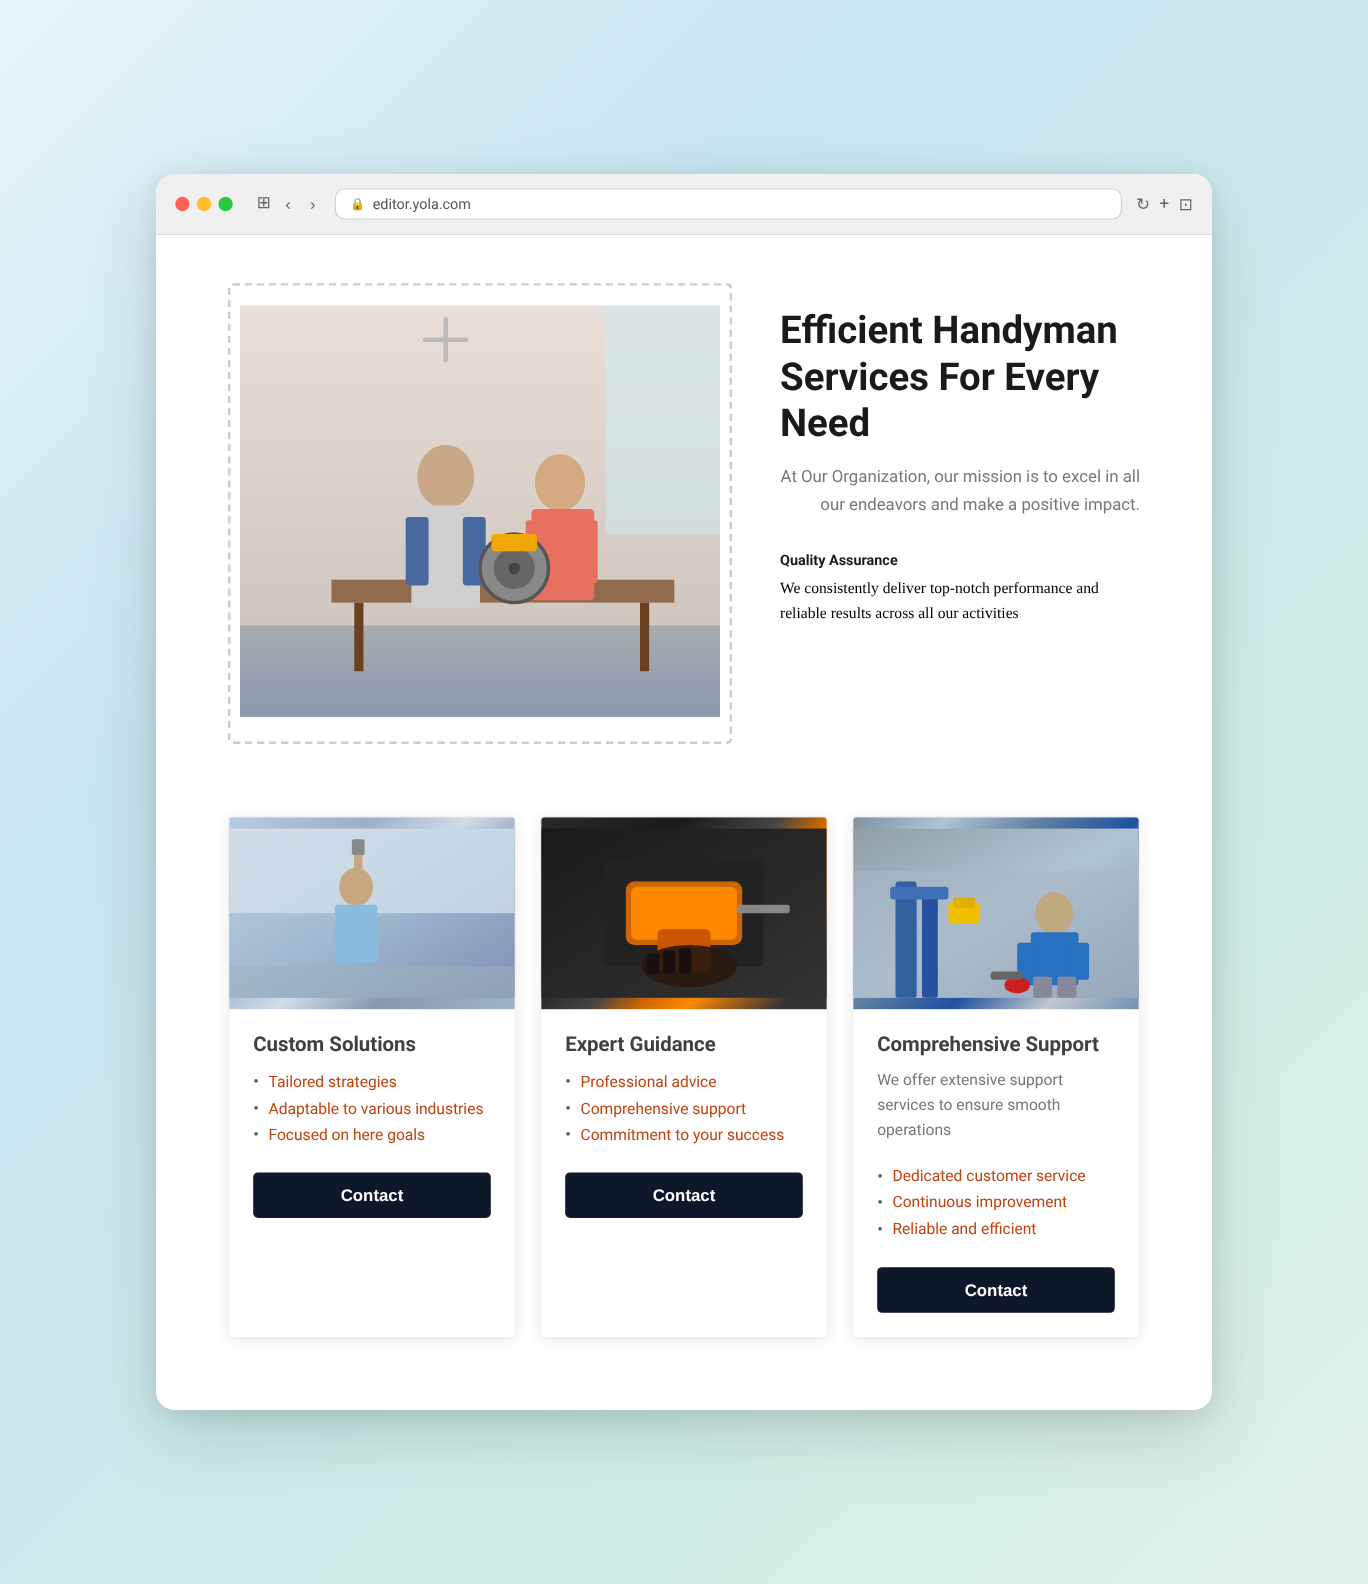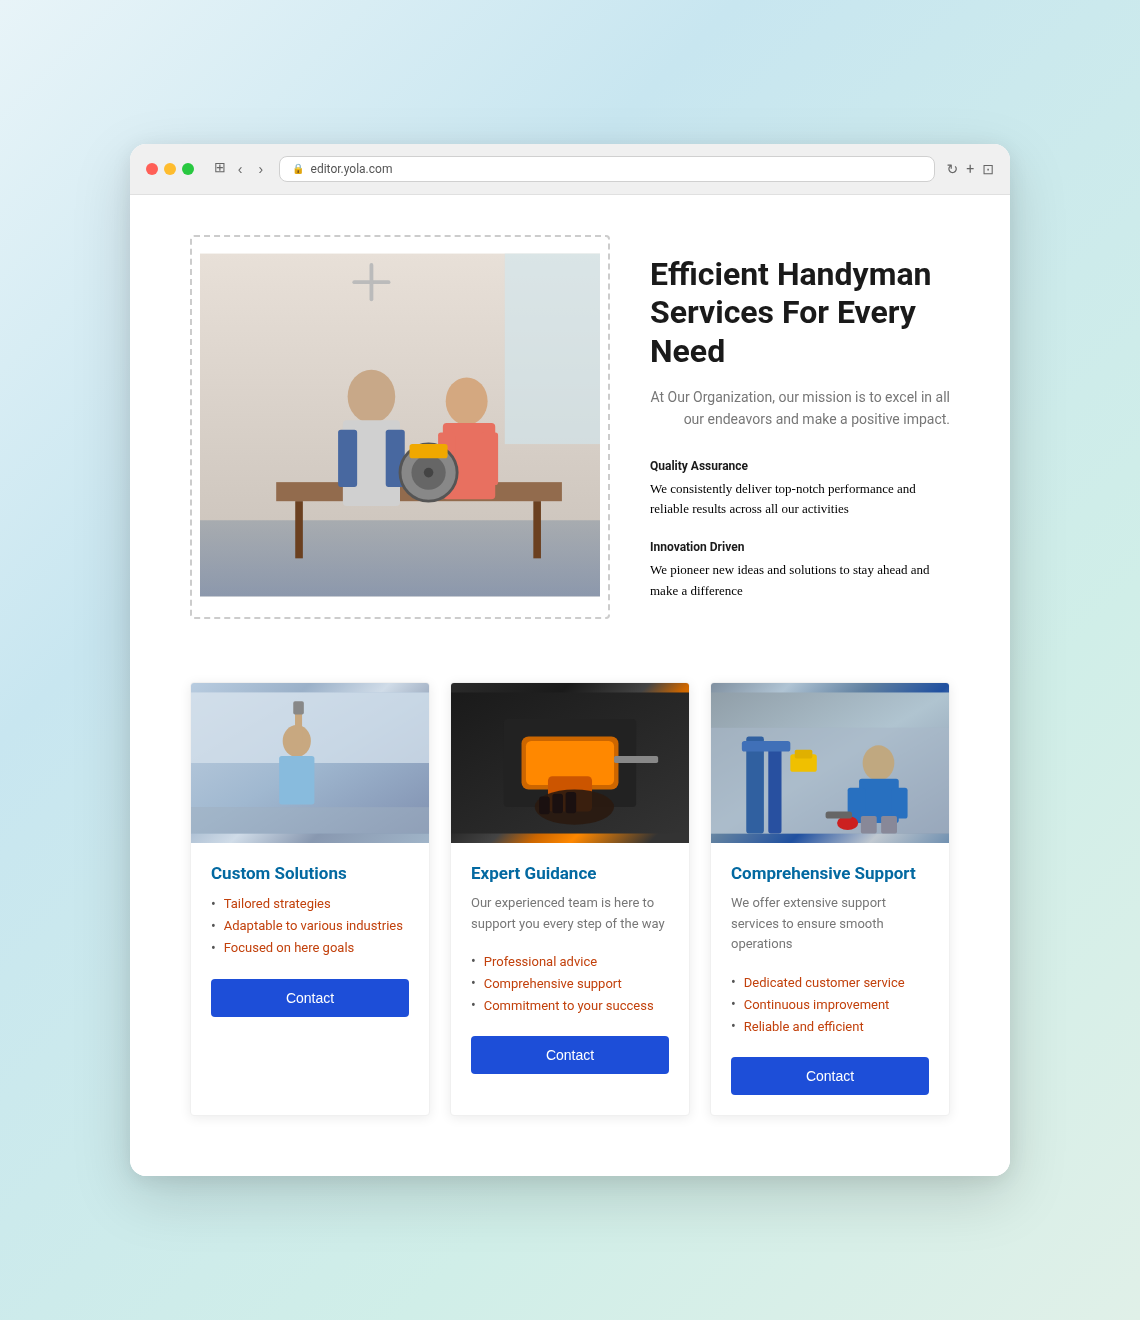--- a/index.html
+++ b/index.html
@@ -178,21 +178,21 @@
       background: linear-gradient(135deg, #8090a0 0%, #b0c4d4 20%, #6080a0 40%, #2050a0 60%, #c0c8d0 80%, #7090b0 100%);
     }
 
     .card-body {
       padding: 20px;
     }
 
     .card-title {
       font-size: 17px;
       font-weight: 700;
-      color: #0369a1;
+      color: #404040;
       margin-bottom: 10px;
     }
 
     .card-desc {
       font-size: 13px;
       color: #777;
       line-height: 1.6;
       margin-bottom: 16px;
     }
 
@@ -211,27 +211,27 @@
     }
 
     .card-list li::before {
       content: '•';
       color: #555;
       font-size: 14px;
     }
 
     .contact-btn {
       width: 100%;
-      background: #1d4ed8;
+      background: #0f172a;
       color: white;
       border: none;
       border-radius: 4px;
       padding: 11px;
       font-size: 14px;
-      font-weight: 400;
+      font-weight: 700;
       cursor: pointer;
       transition: background 0.2s;
     }
 
     
     .hero-svg-bg {
       width: 100%;
       height: 360px;
       border-radius: 4px;
       overflow: hidden;
@@ -323,24 +323,20 @@
 
       <div class="hero-content">
         <h1 class="hero-title">Efficient Handyman Services For Every Need</h1>
         <p class="hero-subtitle">At Our Organization, our mission is to excel in all our endeavors and make a positive impact.</p>
 
         <div class="feature-item">
           <div class="feature-title">Quality Assurance</div>
           <div class="feature-desc">We consistently deliver top-notch performance and reliable results across all our activities</div>
         </div>
 
-        <div class="feature-item">
-          <div class="feature-title">Innovation Driven</div>
-          <div class="feature-desc">We pioneer new ideas and solutions to stay ahead and make a difference</div>
-        </div>
       </div>
     </div>
 
     <div class="cards-section">
 
       <div class="card">
         <svg class="card-img-placeholder card-img-1" viewBox="0 0 270 160" xmlns="http://www.w3.org/2000/svg">
           <defs>
             <linearGradient id="cardBg1" x1="0%" y1="0%" x2="100%" y2="100%">
               <stop offset="0%" style="stop-color:#c0d0e0"></stop>
@@ -392,21 +388,20 @@
           <rect x="185" y="72" width="50" height="8" fill="#888" rx="2"></rect>
 
           <ellipse cx="140" cy="130" rx="45" ry="20" fill="#2a1a10" opacity="0.9"></ellipse>
 
           <rect x="100" y="118" width="12" height="20" fill="#1a1010" rx="3"></rect>
           <rect x="115" y="115" width="12" height="22" fill="#1a1010" rx="3"></rect>
           <rect x="130" y="113" width="12" height="24" fill="#1a1010" rx="3"></rect>
         </svg>
         <div class="card-body">
           <div class="card-title">Expert Guidance</div>
-          <div class="card-desc">Our experienced team is here to support you every step of the way</div>
           <ul class="card-list">
             <li>Professional advice</li>
             <li>Comprehensive support</li>
             <li>Commitment to your success</li>
           </ul>
           <button class="contact-btn">Contact</button>
         </div>
       </div>
 
       <div class="card">

